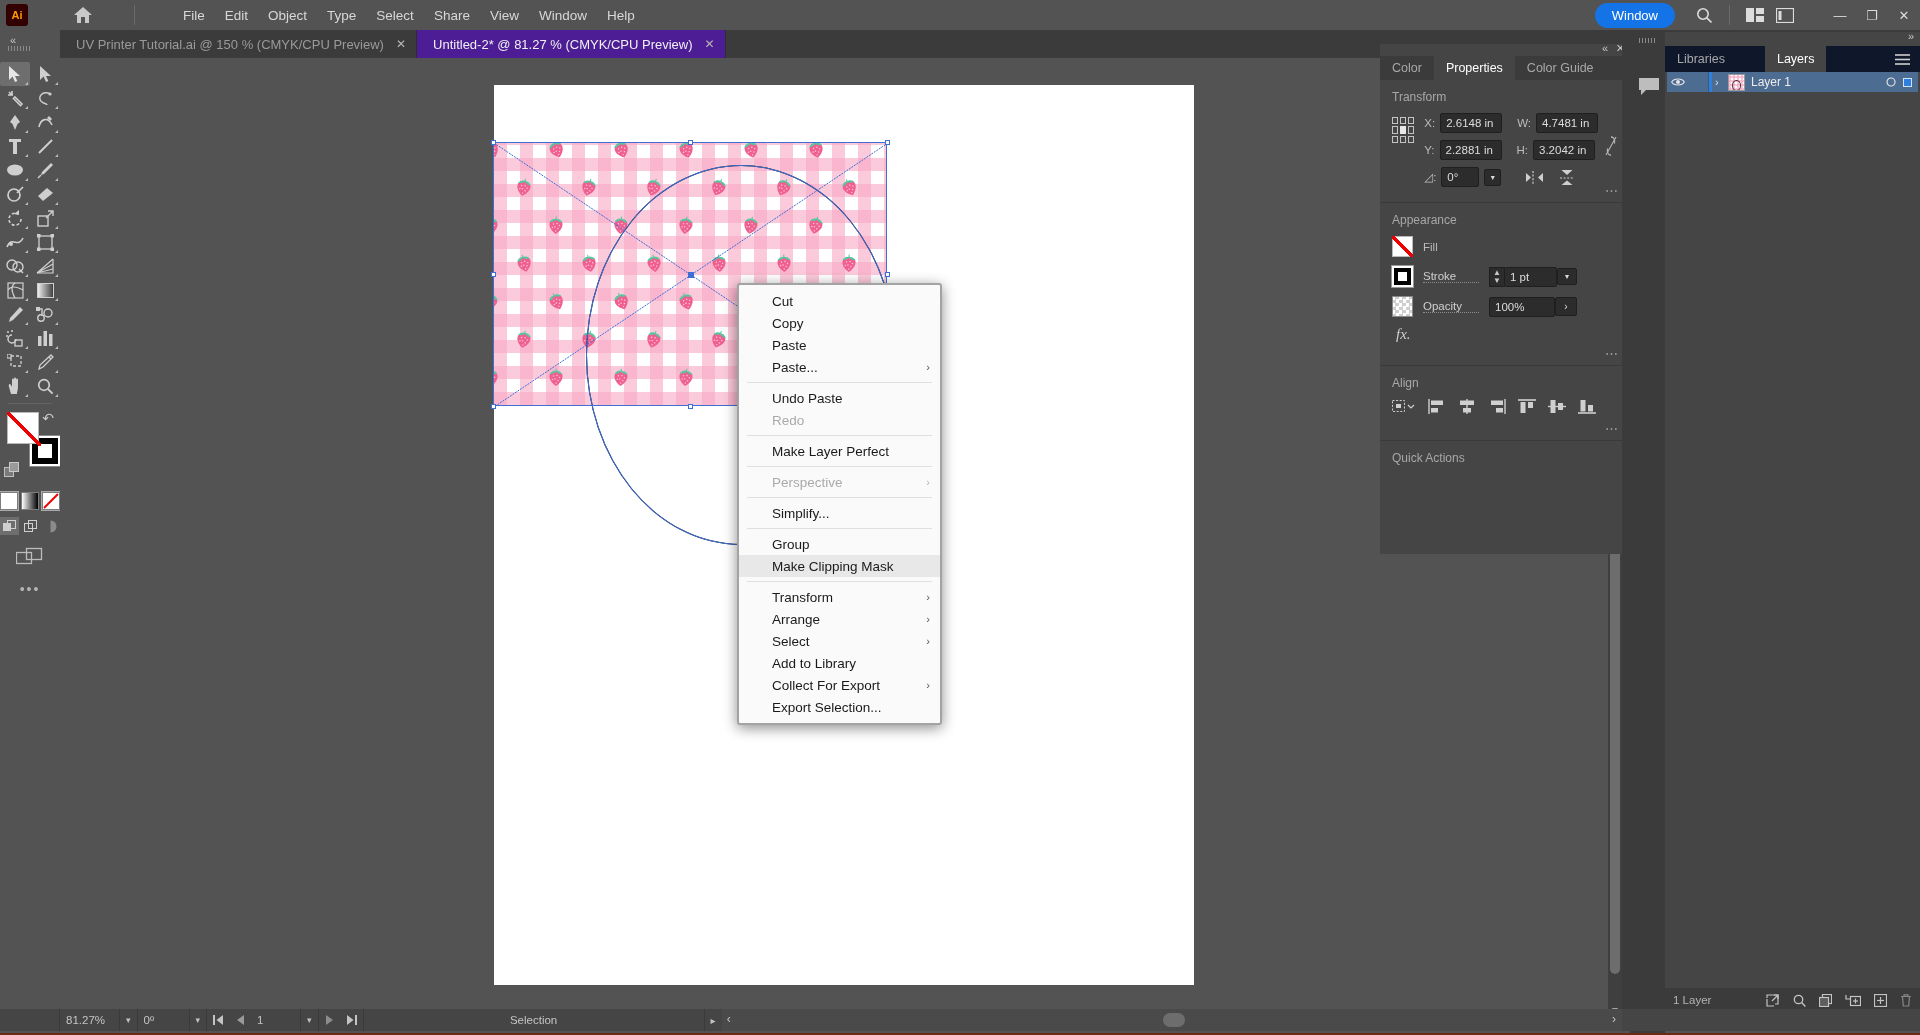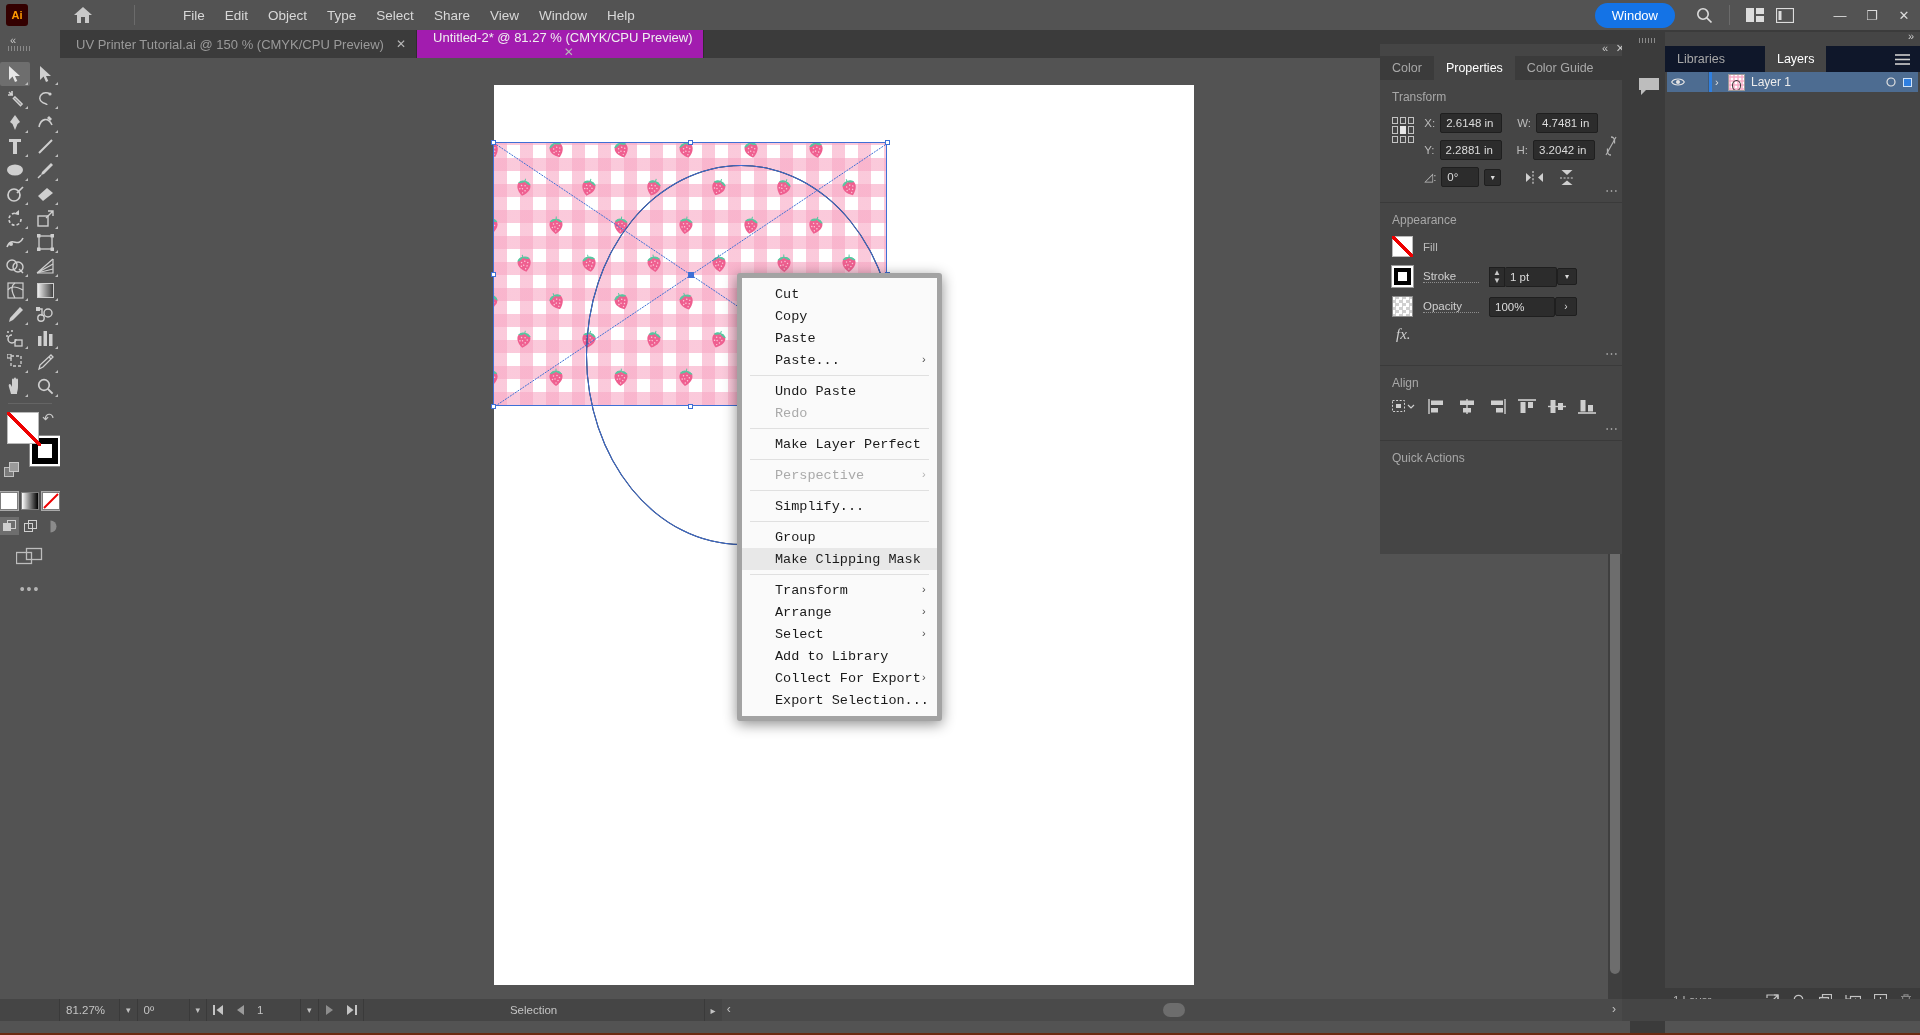--- a/index.html
+++ b/index.html
@@ -46,21 +46,21 @@
   }
   .tb-left { width:60px; background:#535353; position:relative; }
   .tb-collapse { position:absolute; left:10px; top:4px; font-size:11px; color:#c8c8c8; }
   .tb-grip { position:absolute; left:8px; top:16px; width:22px; height:5px;
     background:repeating-linear-gradient(90deg,#8a8a8a 0 1px,transparent 1px 3px); }
   .tab {
     display:flex;align-items:center;padding:0 10px 0 16px;
     background:#3b3b3b; color:#9a9a9a; font-size:13px;
     border-right:1px solid #2e2e2e;
   }
-  .tab.active { background:#a21caf; color:#f0f0f0;flex-direction:column; }
+  .tab.active { background:#4c1d95; color:#f0f0f0; }
   .tab .cls { margin-left:12px; font-size:12px; color:#b8b8b8; }
   .tabbar-rest { flex:1; background:#3b3b3b; }
 
   
   .toolbar {
     position:absolute; top:58px; left:0; width:60px; height:960px;
     background:#535353; padding-top:4px;
   }
   .tool-row { display:flex; }
   .tool {
@@ -127,25 +127,25 @@
     border:1px solid #3e6fd6; border-radius:50%;
   }
 
   
   .cv-vscroll { position:absolute; right:0; top:0; width:14px; height:960px; background:#3f3f3f; }
   .cv-thumb-v { position:absolute; left:2px; top:16px; width:10px; height:900px; background:#6d6d6d; border-radius:5px; }
   .arrw { position:absolute; color:#c0c0c0; font-size:10px; text-align:center; width:14px; }
 
   
   .ctxmenu {
-    position:absolute; left:737px; top:273px; width:205px;
+    position:absolute; left:737px; top:283px; width:205px;
     background:#fafafa; color:#1a1a1a;
     box-shadow:0 3px 14px rgba(0,0,0,.45);
-    border:5px solid #a3a3a3; border-radius:3px;
-    padding:5px 0; font-size:13.5px; z-index:50;font-family:Liberation Mono, monospace;
+    border:2px solid #a3a3a3; border-radius:3px;
+    padding:5px 0; font-size:13.5px; z-index:50;
   }
   .ctx-item {
     height:22px; display:flex; align-items:center;
     padding:0 10px 0 33px; position:relative; white-space:nowrap;
   }
   .ctx-item.hl { background:#e8e8e8; }
   .ctx-item.dis { color:#aaaaaa; }
   .ctx-item .sub { position:absolute; right:10px; font-size:11px; color:#555; }
   .ctx-item.dis .sub { color:#b4b4b4; }
   .ctx-sep { height:1px; background:#e0e0e0; margin:4px 8px; }
@@ -209,21 +209,21 @@
   .rail { position:absolute; top:32px; left:1630px; width:35px; height:1003px; background:#3b3b3b; }
   .rail .cmt { margin:34px auto 0; width:20px; }
   .gripv { width:18px;height:5px;margin:6px auto 0;
      background:repeating-linear-gradient(90deg,#8a8a8a 0 1px,transparent 1px 3px); }
 
   
   .gapcol { position:absolute; top:44px; left:1622px; width:8px; height:974px; background:#3b3b3b;}
 
   
   .statusbar {
-    position:absolute; bottom:14px; left:0; width:1920px; height:22px;
+    position:absolute; bottom:4px; left:0; width:1920px; height:22px;
     background:#454545; display:flex; align-items:center; font-size:11.5px; color:#c4c4c4;
   }
   .sb-cell { display:flex; align-items:center; height:22px; padding:0 6px;
      border-right:1px solid #3a3a3a; }
   .sb-zoom { width:60px; }
   .sb-caret { color:#c0c0c0; font-size:9px; }
   .sb-status { flex:1; display:flex; align-items:center; justify-content:center; }
   .sb-scroll { flex:1; background:#4a4a4a; height:22px; position:relative; }
   .sb-thumb { position:absolute; left:49%; top:4px; width:22px; height:14px;
      background:#6d6d6d; border-radius:7px; }

